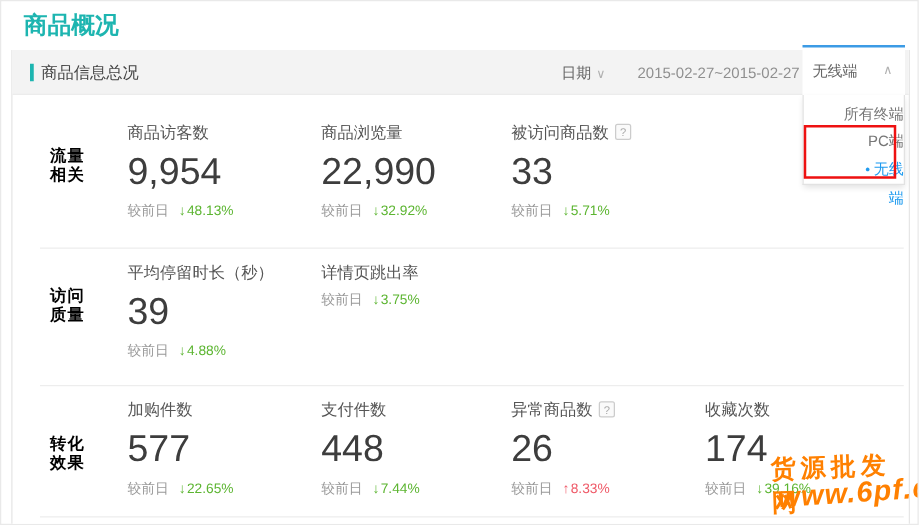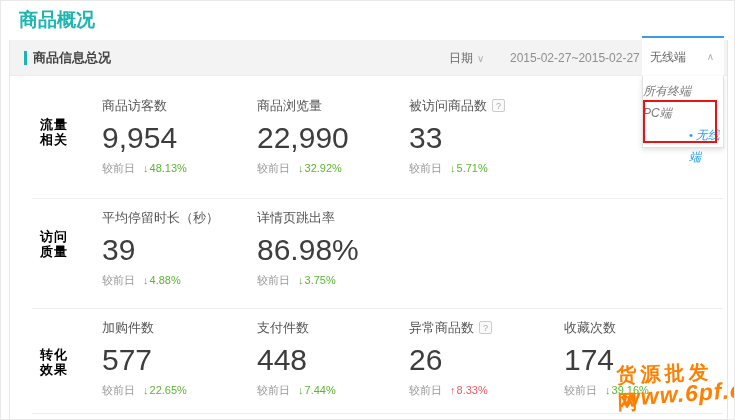--- a/index.html
+++ b/index.html
@@ -10,39 +10,39 @@
   .page-title { position:absolute; left:18px; top:6px; font-size:19px; font-weight:bold;
                 color:#1db5b0; }
 
   .card { position:absolute; left:8px; top:39px; width:719px; height:381px;
           background:#fff; border-left:1px solid #e6e6e6; border-right:1px solid #e6e6e6; }
   .card-header { position:absolute; left:0; top:0; width:100%; height:36px;
                  background:#f3f3f3; border-bottom:1px solid #ececec; }
   .accent-bar { position:absolute; left:14px; top:11px; width:3px; height:14px;
                 background:#1db5b0; }
   .panel-title { position:absolute; left:23px; top:0; line-height:36px; font-size:13px;
-                 font-weight:bold; color:#444; }
+                 font-weight:normal; color:#444; }
 
   .date-filter { position:absolute; left:448px; top:40px; height:35px; line-height:35px;
                  font-size:12px; color:#666; cursor:pointer; }
   .chevron { font-size:10px; color:#b0b0b0; margin-left:4px; }
   .date-range { position:absolute; left:509px; top:40px; height:35px; line-height:35px;
                 font-size:12px; color:#8f8f8f; cursor:pointer; }
 
   .terminal-select { position:absolute; left:641px; top:35px; width:82px; height:40px;
                      background:#fff; border-top:2px solid #3c9be5; z-index:5;
                      font-size:12px; color:#666; line-height:38px; cursor:pointer; }
   .terminal-select .val { margin-left:8px; }
   .terminal-select .chevron { position:absolute; right:10px; }
 
   .dropdown { position:absolute; left:641px; top:75px; width:82px; height:72px;
               background:#fff; border:1px solid #e2e2e2; border-top:none;
               box-shadow:0 2px 5px rgba(0,0,0,.12); z-index:5; padding-top:4px; }
-  .option { height:22px; line-height:22px; text-align:left; font-size:12px;
-            color:#777; cursor:pointer;font-style:italic; }
+  .option { height:22px; line-height:22px; text-align:right; font-size:12px;
+            color:#777; cursor:pointer; }
   .option.selected { color:#1f9bef;padding-left:46px; }
   .option .dot { font-size:11px; margin-right:3px; color:#1f9bef; }
 
   .annotation-box { position:absolute; left:642px; top:99px; width:74px; height:43px;
                     border:2px solid #ee1111; z-index:6; }
 
   .divider { position:absolute; left:22px; width:691px; height:1px; background:#ededed; }
 
   .group-label { position:absolute; left:30px; font-size:13px; font-weight:bold;
                  color:#000000; line-height:15px; letter-spacing:1px; }
@@ -123,21 +123,20 @@
     <div class="metric" style="left:92px; top:170px;">
       <div class="m-label">平均停留时长（秒）</div>
       <div class="m-value">39</div>
       <div class="m-change">
         <span>较前日</span>
         <span class="chg chg-down"><span class="arrow">↓</span><span>4.88%</span></span>
       </div>
     </div>
     <div class="metric" style="left:247px; top:170px;">
       <div class="m-label">详情页跳出率</div>
-      <div class="m-value">86.98%</div>
       <div class="m-change">
         <span>较前日</span>
         <span class="chg chg-down"><span class="arrow">↓</span><span>3.75%</span></span>
       </div>
     </div>
 
     <div class="metric" style="left:92px; top:280px;">
       <div class="m-label">加购件数</div>
       <div class="m-value">577</div>
       <div class="m-change">

